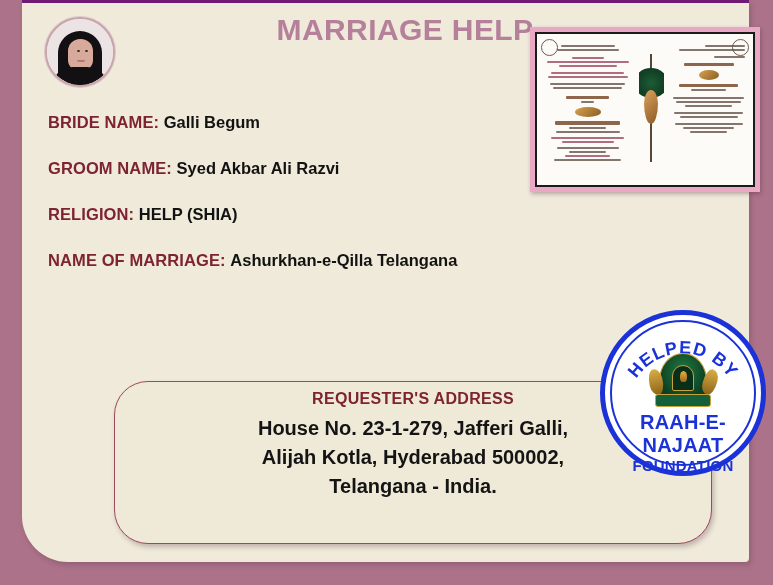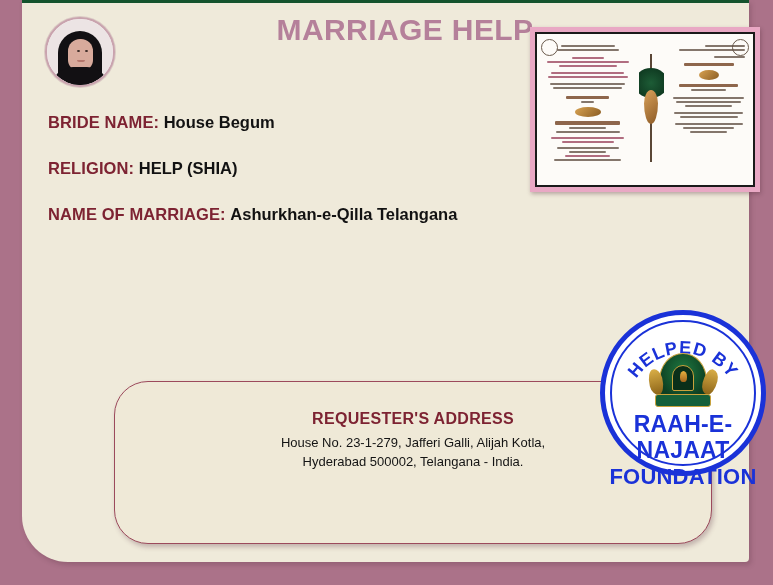--- a/index.html
+++ b/index.html
@@ -24,21 +24,21 @@
   }
 
   
   #panel {
     position: absolute;
     left: 22px;
     top: 0px;
     width: 727px;
     height: 562px;
     background: #efeada;
-    border-top: 3px solid #14532d;
+    border-top: 3px solid #701a75;
     box-sizing: border-box;
     border-bottom-left-radius: 46px;
     border-bottom-right-radius: 4px;
     box-shadow: 2px 3px 5px rgba(90,50,65,0.28);
   }
 
   
   #avatar {
     position: absolute;
     left: 23px;
@@ -256,32 +256,31 @@
     box-shadow: 2px 3px 5px rgba(90,50,65,0.3);
     text-align: center;
     padding-top: 8px;
   }
   #addrbox .hdr {
     font-size: 16px;
     font-weight: bold;
     color: #7d2332;
     letter-spacing: 0.3px;
     margin-bottom: 6px;
-    margin-top: 20px;
   }
   #addrbox .person {
     font-size: 24px;
     font-weight: bold;
     color: #3a6fc4;
     margin-bottom: 4px;
     letter-spacing: 0.2px;
   }
   #addrbox .addr {
-    font-size: 13px;
-    font-weight: normal;
+    font-size: 20px;
+    font-weight: bold;
     color: #141414;
     line-height: 1.45;
     width: 330px;
     margin: 0 auto;
   }
 
   
   #seal {
     position: absolute;
     left: 578px;
@@ -382,22 +381,22 @@
   #seal .bottom-text {
     position: absolute;
     left: 0;
     right: 0;
     top: 96px;
     text-align: center;
     color: #1a32d8;
     font-weight: bold;
     line-height: 1.15;
   }
-  #seal .bottom-text .l1 { font-size: 23px; letter-spacing: 0.2px; }
-  #seal .bottom-text .l2 { font-size: 22px; letter-spacing: 0.2px; }
+  #seal .bottom-text .l1 { font-size: 20px; letter-spacing: 0.2px; }
+  #seal .bottom-text .l2 { font-size: 15px; letter-spacing: 0.2px; }
 </style>
 </head>
 <body>
 
 <div id="card">
 
   <div id="panel">
 
     <div id="avatar">
       <div class="photo">
@@ -465,23 +464,27 @@
           <div class="ln" style="width:46%"></div>
         </div>
 
       </div>
     </div>
 
     <div id="details">
 
       <div class="row">
         <span class="lbl">BRIDE NAME:</span>
-        <span class="val">House Begum</span>
-      </div>
-
+        <span class="val">Galli Begum</span>
+      </div>
+
+      <div class="row">
+        <span class="lbl">GROOM NAME:</span>
+        <span class="val">Syed Akbar Ali Razvi</span>
+      </div>
 
 
       <div class="row">
         <span class="lbl">RELIGION:</span>
         <span class="val">HELP (SHIA)</span>
       </div>
 
       <div class="row">
         <span class="lbl">NAME OF MARRIAGE:</span>
         <span class="val">Ashurkhan-e-Qilla Telangana</span>

